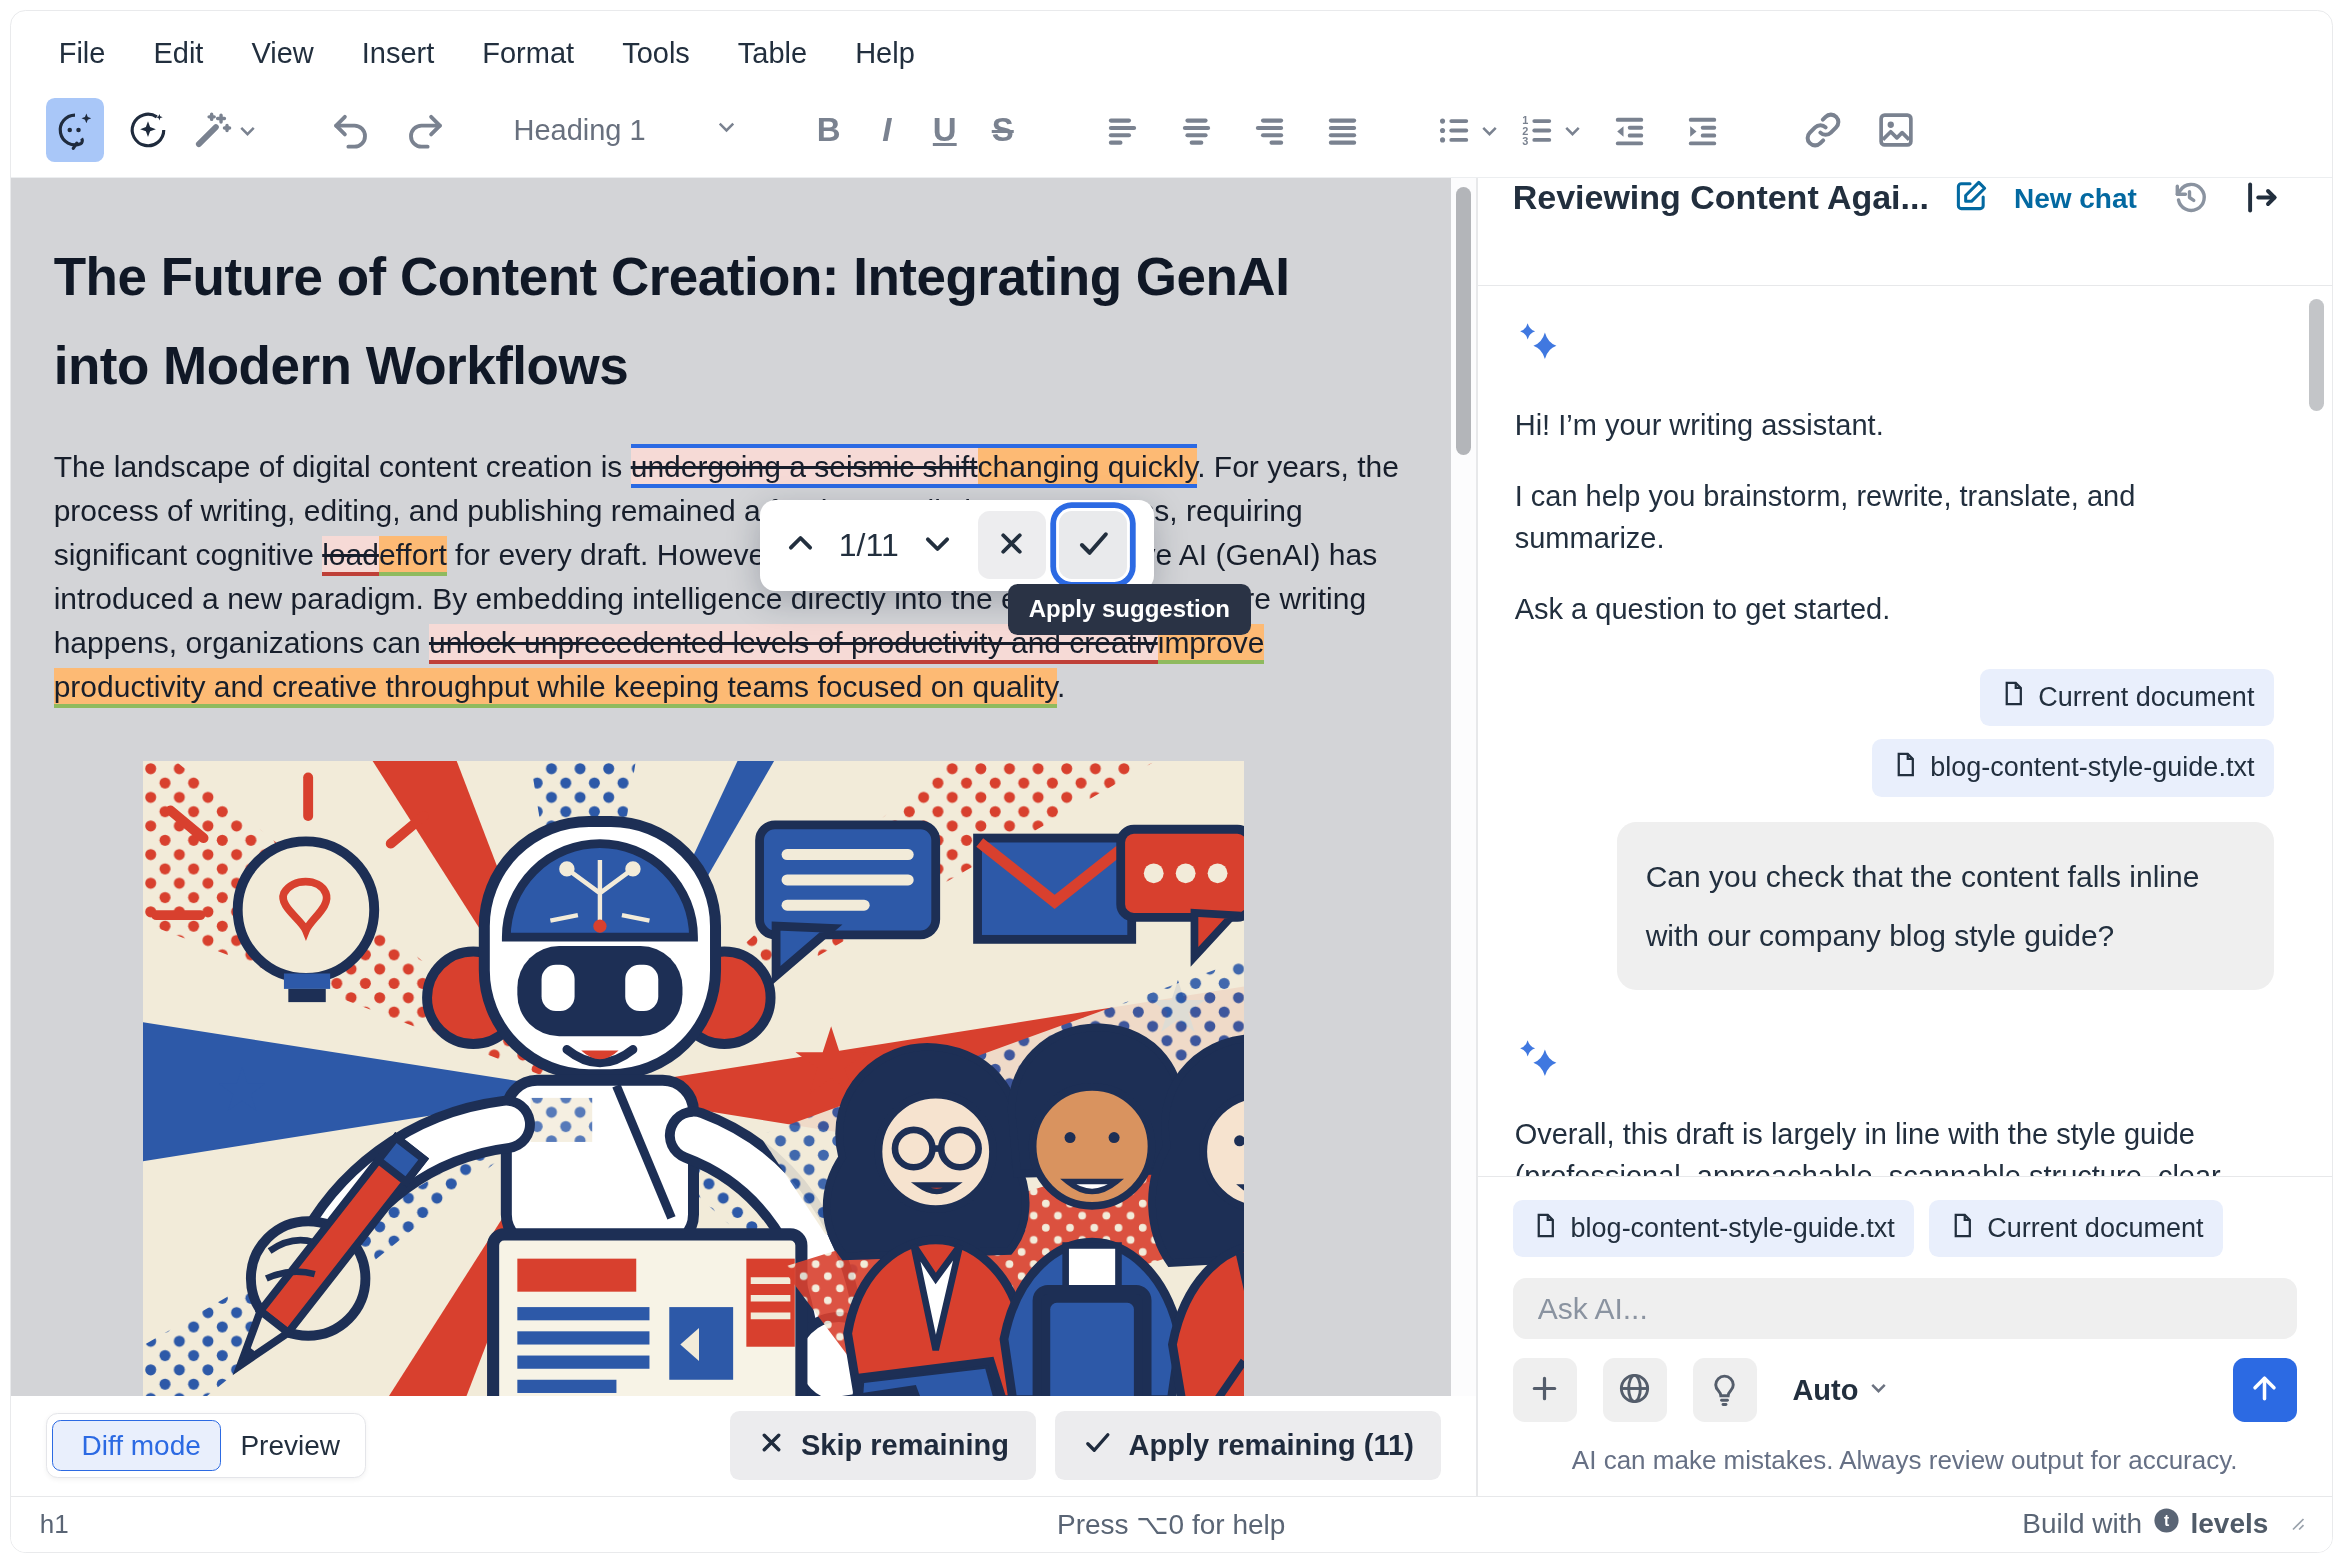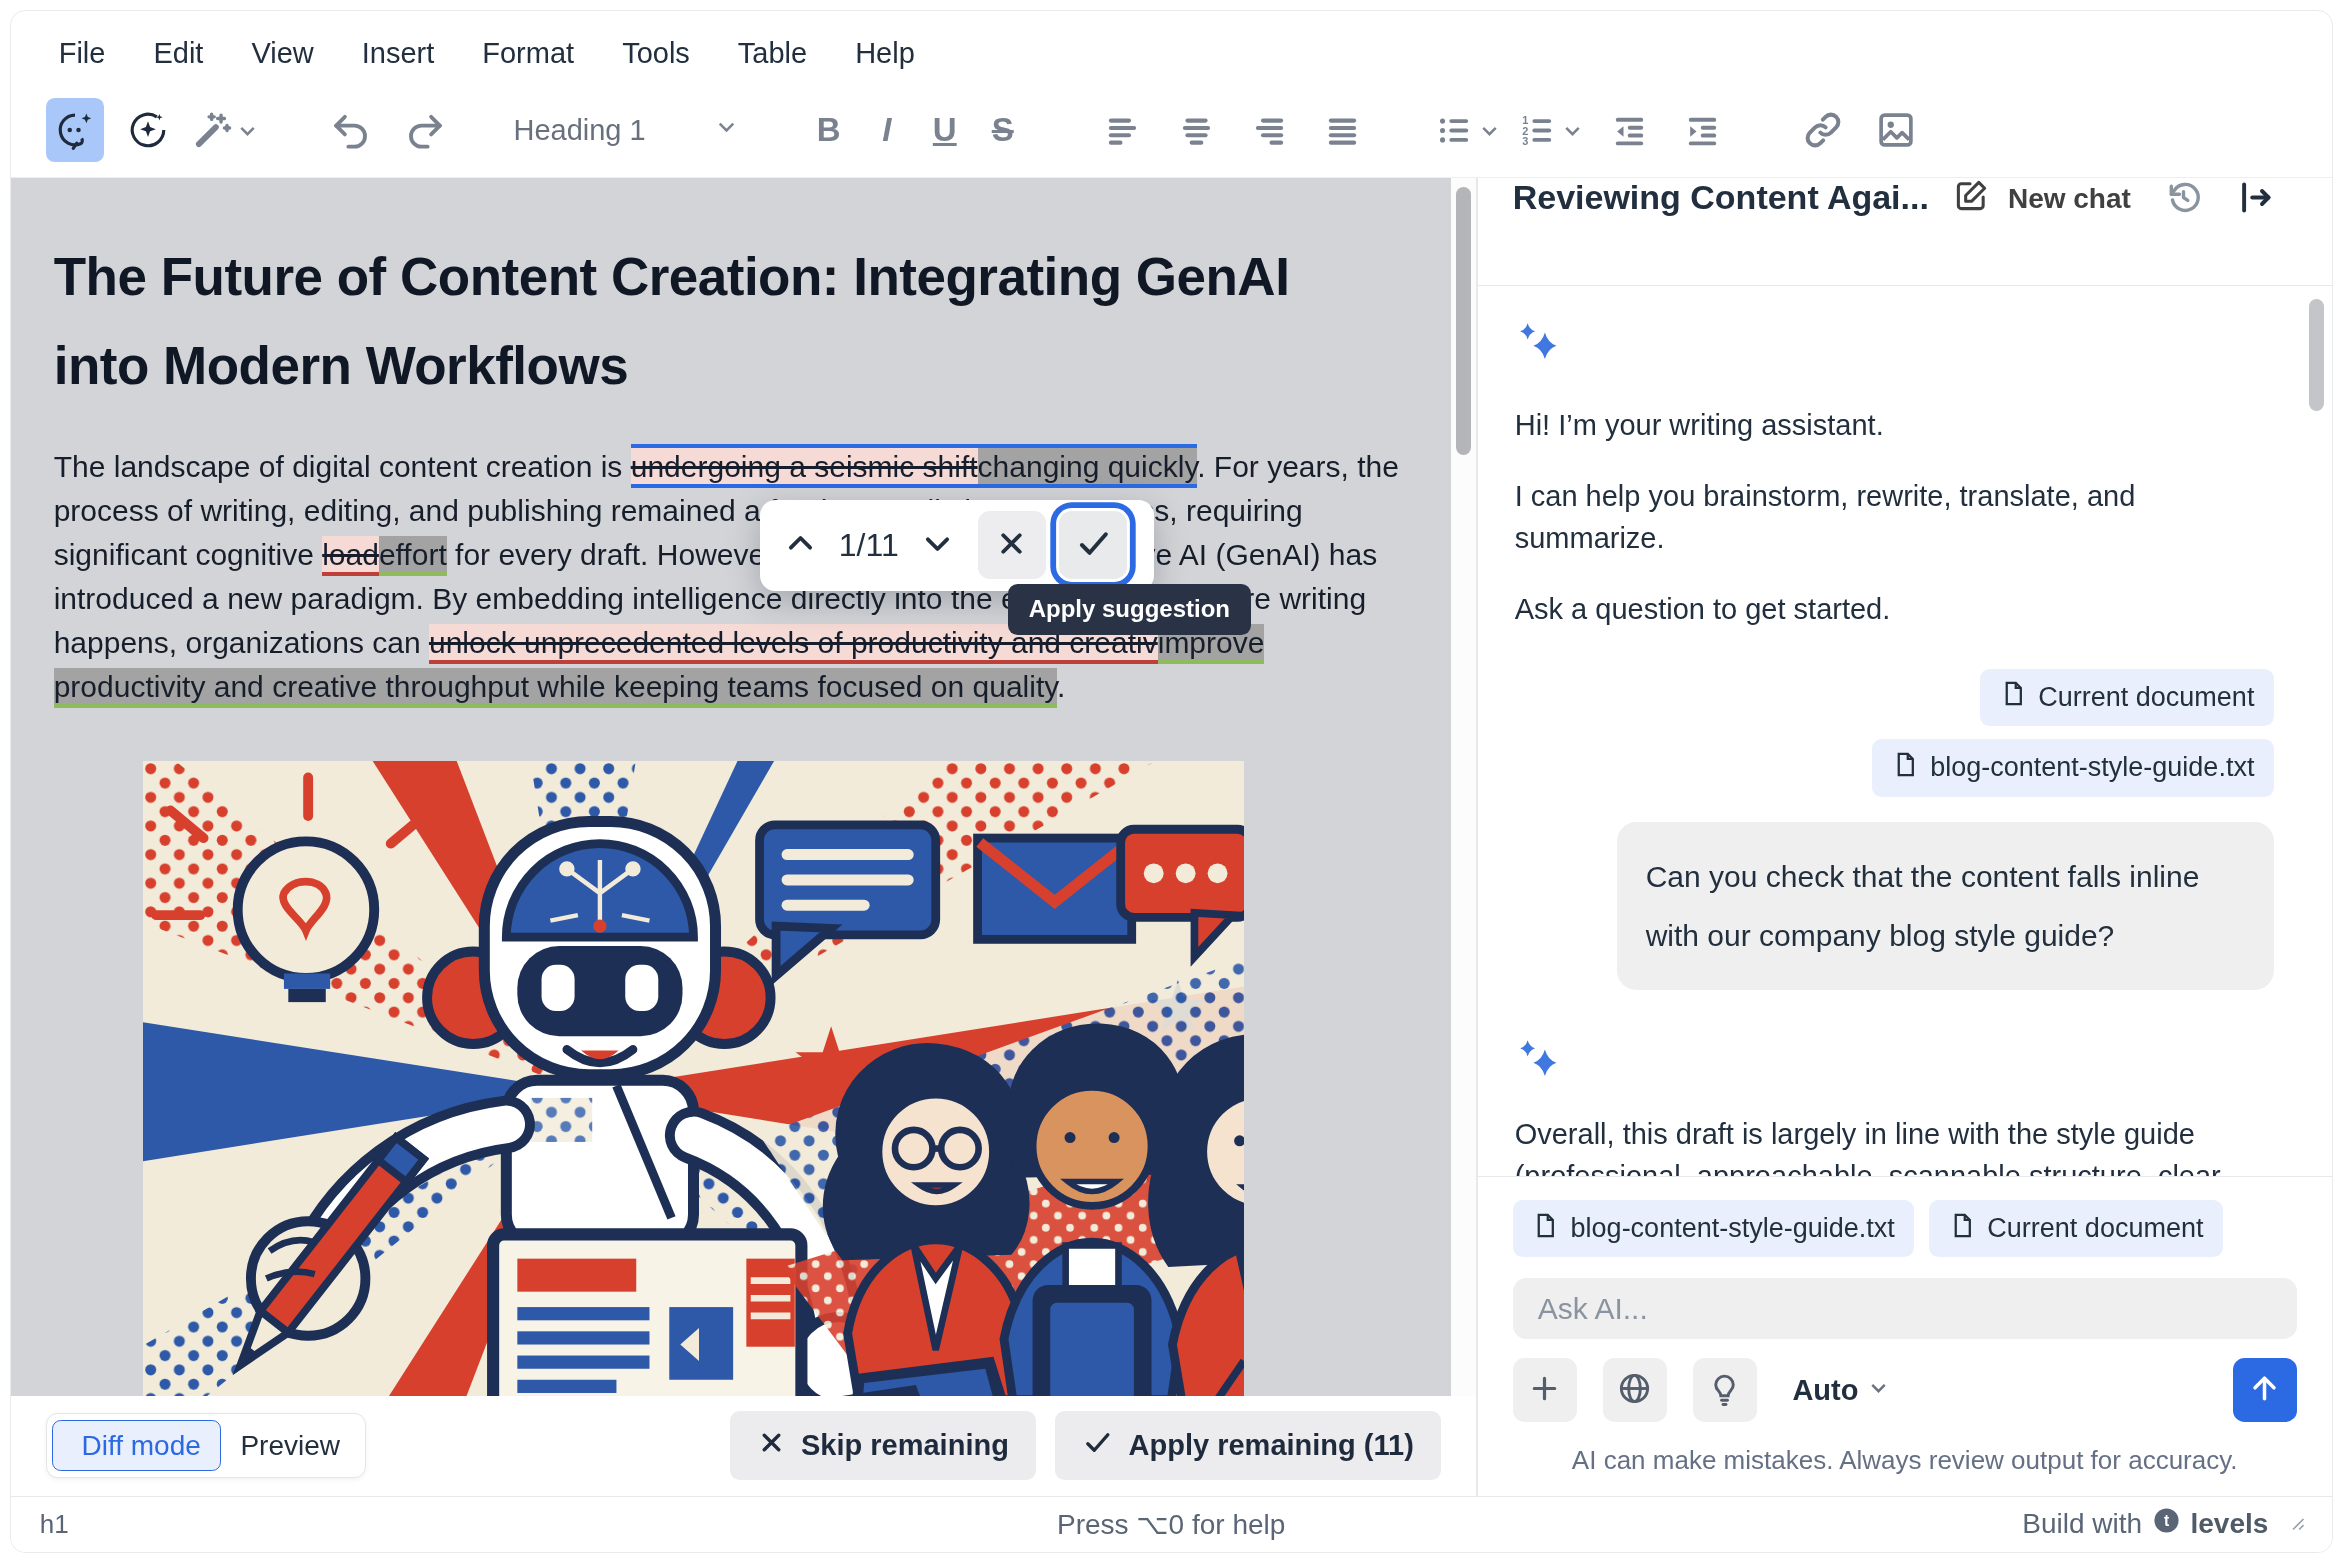--- a/index.html
+++ b/index.html
@@ -28,21 +28,21 @@
   
   .main { flex:1; display:flex; min-height:0; border-top:1.9px solid #eceef0; }
   .editor-col { flex:1; display:flex; flex-direction:column; min-width:0; position:relative; }
   .editor-area { flex:1; background:#d3d4d7; position:relative; overflow:hidden; margin-right:25px; }
   .scroll-gutter { position:absolute; right:0; top:0; bottom:100px; width:25px; background:#fcfcfd; }
   .scroll-thumb { position:absolute; left:4.8px; top:9.7px; width:15.4px; height:268px; background:#b3b5b9; border-radius:8.7px; }
 
   .doc-title { margin:54px 0 0 43px; width:1323px; font-size:53px; line-height:1.68; font-weight:700; color:#101826; letter-spacing:-0.5px; }
   .doc-p { margin:35px 0 0 43px; width:1365px; font-size:30px; line-height:44px; color:#171e2b; }
   .del { background:#f6dad6; border-bottom:4.8px solid #bf4038; padding:1.9px 0 1px; text-decoration:line-through; text-decoration-thickness:2.9px; box-decoration-break:clone; -webkit-box-decoration-break:clone; }
-  .add { background:#a3a3a3; border-bottom:4.8px solid #8fba5e; padding:1.9px 0 1px; box-decoration-break:clone; -webkit-box-decoration-break:clone; }
+  .add { background:#fdba74; border-bottom:4.8px solid #8fba5e; padding:1.9px 0 1px; box-decoration-break:clone; -webkit-box-decoration-break:clone; }
   .sel { border-top:4.8px solid #2c6ae3; border-bottom-color:#2c6ae3; }
 
   .doc-img { margin:52px 0 0 132px; width:1101px; height:1101px; display:block; }
 
   
   .sugg-pop { position:absolute; left:749px; top:322px; width:394px; height:91px; background:#fff; border-radius:15.4px;
               box-shadow:0 9.7px 33px rgba(20,30,50,.25); display:flex; align-items:center; padding:0 13.5px; gap:5.8px; }
   .sugg-pop .nav { width:54px; height:54px; display:flex; align-items:center; justify-content:center; color:#222f3e; }
   .sugg-count { font-size:32px; color:#222f3e; padding:0 5.8px; }
   .sq-btn { width:68px; height:68px; border-radius:11.6px; background:#ededef; display:flex; align-items:center; justify-content:center; color:#222f3e; margin-left:7.7px; }
@@ -56,21 +56,21 @@
   .mode-chip { font-size:28px; padding:8.7px 19.3px; border-radius:8.7px; color:#222f3e; }
   .mode-chip.on { border:1.9px solid #2c6ae3; background:#e9effc; color:#2c6ae3;padding-left:28px; }
   .footer-right { margin-left:auto; display:flex; gap:19.3px; }
   .gray-btn { display:flex; align-items:center; gap:15.4px; background:#ececee; border-radius:9.7px; padding:15.4px 27px; font-size:29px; font-weight:700; color:#1f2b3d; }
 
   
   .v-divider { width:1.9px; background:#e7e8ea; }
   .sidebar { width:854px; display:flex; flex-direction:column; background:#fff; min-height:0; }
   .sb-header { height:108px; display:flex; align-items:flex-start; padding:0 29px 0 35px; border-bottom:1.9px solid #e7e8ea; }
   .sb-title { font-size:34px; font-weight:700; color:#222f3e; margin-right:25px; white-space:nowrap; }
-  .newchat { display:flex; align-items:center; gap:19px; color:#404040; font-size:28px; font-weight:700; }
+  .newchat { display:flex; align-items:center; gap:25px; color:#0369a1; font-size:28px; font-weight:700; }
   .hist { margin-left:33px; color:#8a93a0; }
   .collapse { margin-left:33px; color:#222f3e; }
 
   .chat-scroll { flex:1; position:relative; overflow:hidden; padding:35px 58px 0 37px; }
   .chat-sb-thumb { position:absolute; right:7.7px; top:13.5px; width:15.4px; height:112px; background:#c3c5c8; border-radius:8.7px; }
   .spark { width:46px; height:46px; color:#4078e0; }
   .bot-p { font-size:29px; line-height:42px; color:#222f3e; margin-top:29px; max-width:772px; }
   .bot-p.first { margin-top:37px; }
   .chips-right { display:flex; flex-direction:column; align-items:flex-end; gap:13.5px; margin-top:39px; }
   .chip { display:inline-flex; align-items:center; gap:11.6px; background:#e9effc; border-radius:9.7px; padding:11.6px 19.3px; font-size:27px; color:#222f3e; white-space:nowrap; }

